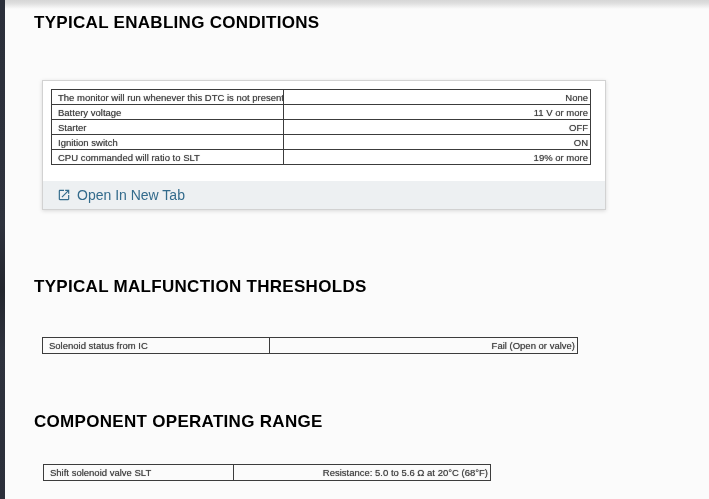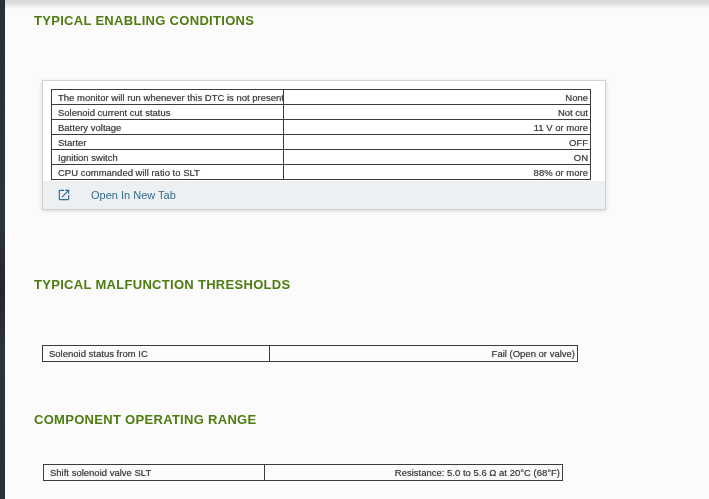--- a/index.html
+++ b/index.html
@@ -13,21 +13,21 @@
     position:absolute; left:0; top:0; width:709px; height:9px;
     background:linear-gradient(to bottom, #d6d6d6 0%, #dedede 35%, rgba(255,255,255,0) 100%);
   }
   .left-strip {
     position:absolute; left:0; top:0; width:5px; height:499px;
     background:linear-gradient(to bottom, #2b2f3a 0%, #2e323d 45%, #23262e 58%, #2e323d 70%, #2b2f3a 100%);
     z-index:5;
   }
   .section-heading {
     position:absolute; left:34px;
-    font-size:13px; font-weight:bold; color:#4d7c0f; letter-spacing:.3px;
+    font-size:17px; font-weight:bold; color:#000000; letter-spacing:.3px;
     white-space:nowrap;
   }
   #heading-enabling { top:13px; }
   #heading-malfunction { top:277px; }
   #heading-operating { top:412px; }
 
   .card {
     position:absolute; left:42px; top:80px; width:564px; height:130px;
     background:#ffffff; border:1px solid #d2d2d2;
     box-shadow:0 1px 4px rgba(0,0,0,.14);
@@ -45,31 +45,31 @@
   .scan-table td.val { text-align:right; padding:0 2px; }
   #table-enabling { position:absolute; left:8px; top:8px; width:540px; }
   #table-enabling col.c1 { width:43%; }
   .card-footer {
     position:absolute; left:0; bottom:0; width:100%; height:28px;
     background:#edf0f2;
     display:flex; align-items:center; justify-content:space-between;
     padding:0 12px 0 14px;
   }
   .action-link {
-    display:flex; align-items:center; gap:20px;
-    color:#336b8c; font-size:11px; text-decoration:none;
+    display:flex; align-items:center; gap:6px;
+    color:#336b8c; font-size:14px; text-decoration:none;
     cursor:pointer; white-space:nowrap;
   }
   .action-link svg { display:block; }
 
   .single-table-wrap { position:absolute; }
   #wrap-malfunction { left:42px; top:337px; }
   #wrap-operating   { left:43px; top:464px; }
-  #table-malfunction { width:536px;margin-top:8px; }
-  #table-operating   { width:520px; }
+  #table-malfunction { width:536px; }
+  #table-operating   { width:448px; }
   #table-malfunction td, #table-operating td { height:16px; }
   #table-malfunction col.c1, #table-operating col.c1 { width:42.5%; }
 </style>
 </head>
 <body>
 
 <div class="top-edge"></div>
 <div class="left-strip"></div>
 
 <div id="heading-enabling" class="section-heading">TYPICAL ENABLING CONDITIONS</div>
@@ -79,38 +79,34 @@
     <colgroup>
         <col class="c1">
         <col class="c2">
       </colgroup>
     <tbody>
       <tr>
         <td>The monitor will run whenever this DTC is not present.</td>
         <td class="val">None</td>
       </tr>
       <tr>
-        <td>Solenoid current cut status</td>
-        <td class="val">Not cut</td>
-      </tr>
-      <tr>
         <td>Battery voltage</td>
         <td class="val">11 V or more</td>
       </tr>
       <tr>
         <td>Starter</td>
         <td class="val">OFF</td>
       </tr>
       <tr>
         <td>Ignition switch</td>
         <td class="val">ON</td>
       </tr>
       <tr>
         <td>CPU commanded will ratio to SLT</td>
-        <td class="val">88% or more</td>
+        <td class="val">19% or more</td>
       </tr>
     </tbody>
   </table>
 
   <div class="card-footer">
     <a class="action-link">
       <span>
         <svg width="14" height="14" viewBox="0 0 24 24" fill="#336b8c">
           <path d="M19 19H5V5h7V3H5c-1.11 0-2 .9-2 2v14c0 1.1.89 2 2 2h14c1.1 0 2-.9 2-2v-7h-2v7zM14 3v2h3.59l-9.83 9.83 1.41 1.41L19 6.41V10h2V3h-7z"></path>
         </svg>

